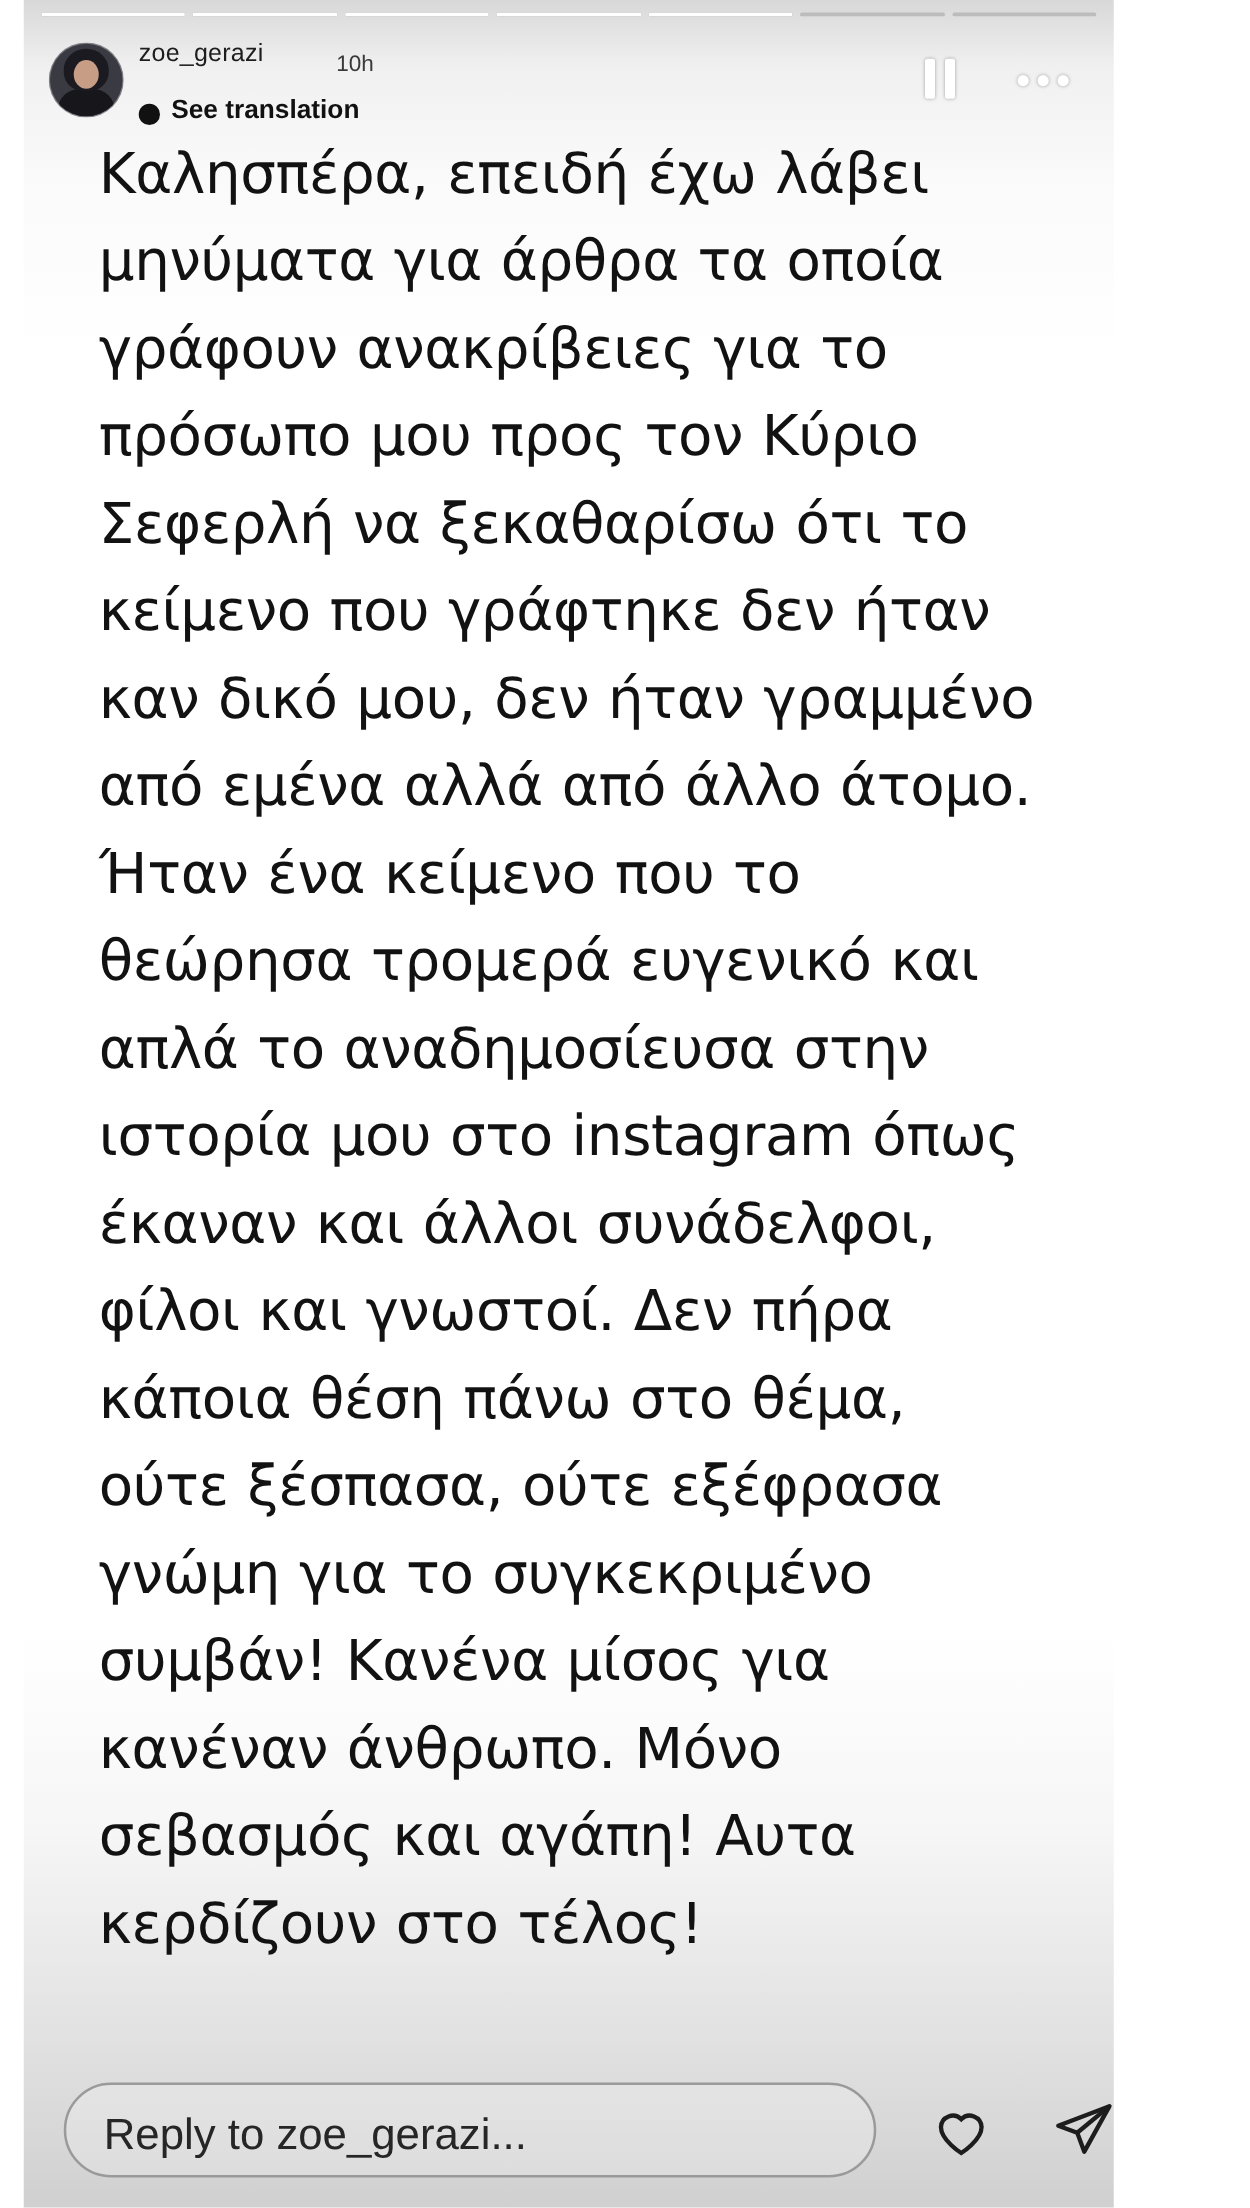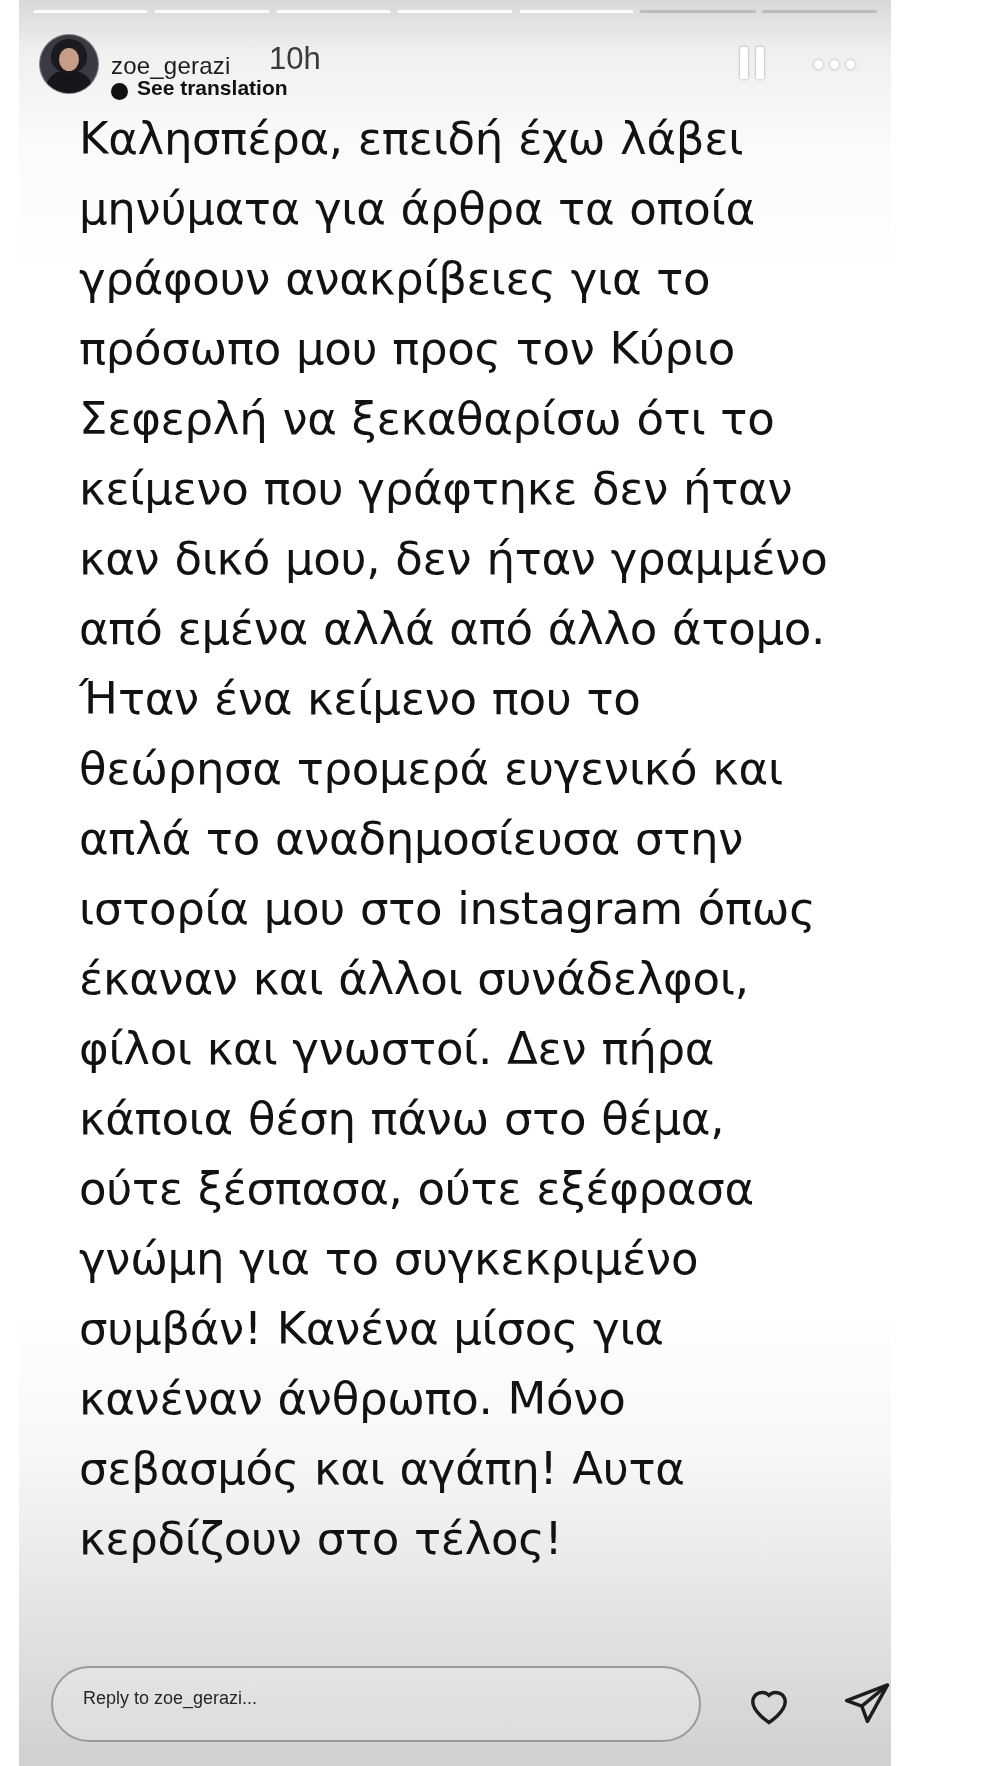--- a/index.html
+++ b/index.html
@@ -93,30 +93,30 @@
     position: absolute;
     left: 6px; bottom: 0;
     width: 46px; height: 22px;
     background: #16161b;
     border-radius: 18px 18px 0 0;
   }
 
   .username {
     position: absolute;
     left: 78px;
-    top: 22px;
-    font-size: 24px;
+    top: 2px;
+    font-size: 20px;
     color: #1d1d1d;
     letter-spacing: 0.2px;
   }
   .timestamp {
     position: absolute;
     left: 236px;
     top: 11px;
-    font-size: 31px;
+    font-size: 18px;
     color: #3a3a3a;
   }
   .translate-row {
     position: absolute;
     left: 78px;
     top: 46px;
     display: flex;
     align-items: flex-end;
     gap: 9px;
   }
@@ -203,21 +203,21 @@
     height: 76px;
     border: 2px solid #9a9a9a;
     border-radius: 38px;
     background: rgba(255,255,255,0.22);
     box-sizing: border-box;
   }
   .reply-box .placeholder {
     position: absolute;
     left: 30px;
     top: 20px;
-    font-size: 18px;
+    font-size: 35px;
     color: #262626;
     white-space: nowrap;
     text-align: right;
   }
   .heart-icon {
     position: absolute;
     left: 710px;
     top: 12px;
     width: 52px;
     height: 52px;

